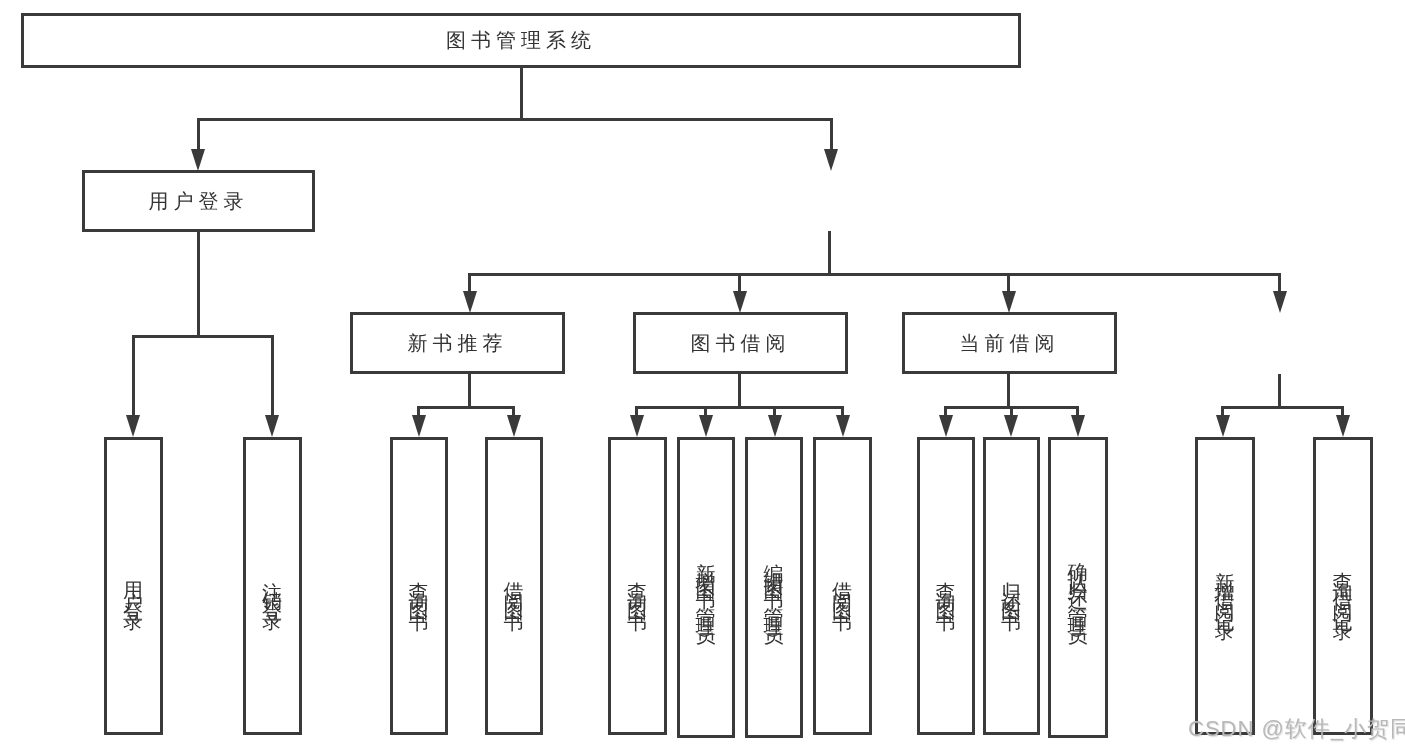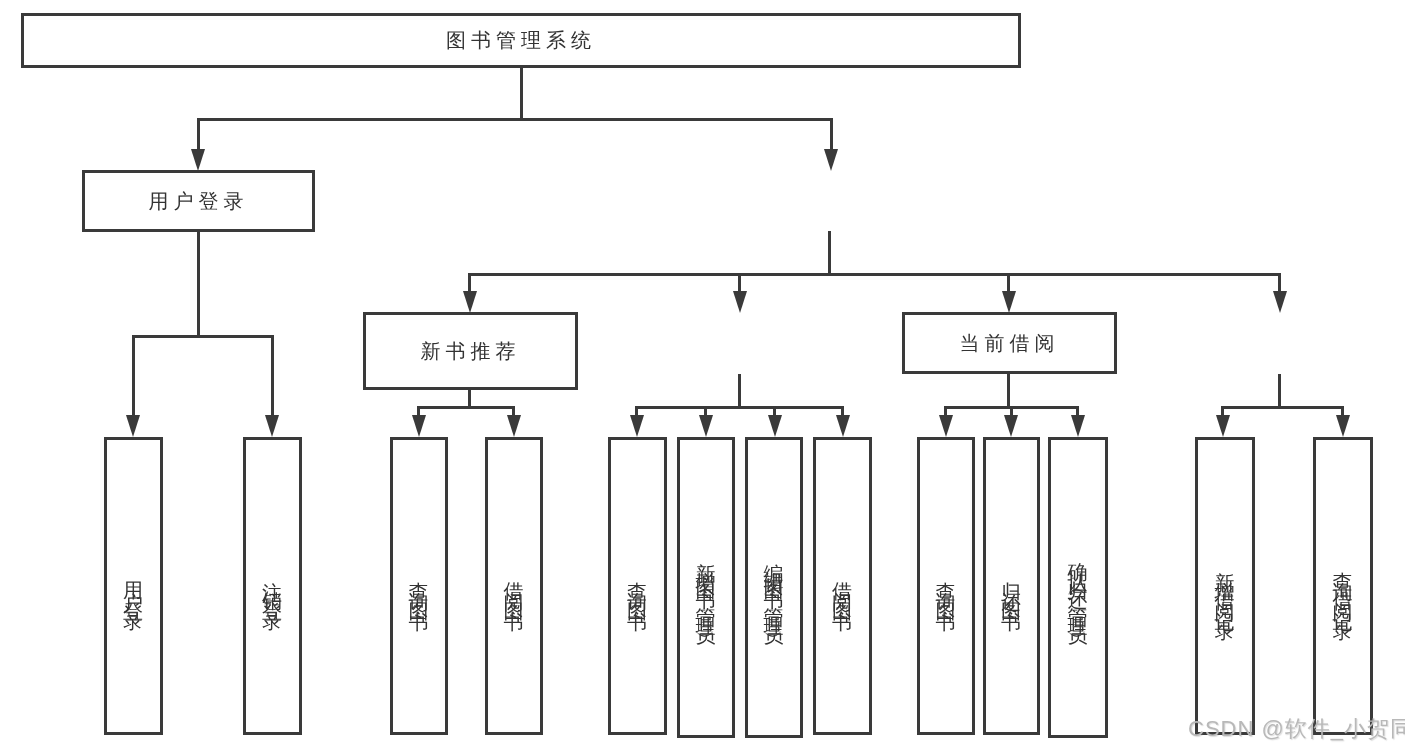--- a/index.html
+++ b/index.html
@@ -106,22 +106,25 @@
   <div class="ah" style="left:1336px;top:415px;"></div>
 
   <div class="box" style="left:21px;top:13px;width:1000px;height:55px;">
     <span>图书管理系统</span>
   </div>
 
   <div class="box" style="left:82px;top:170px;width:233px;height:62px;">
     <span>用户登录</span>
   </div>
 
-  <div class="box" style="left:363px;top:312px;width:215px;height:78px;">
+  <div class="box" style="left:350px;top:312px;width:215px;height:62px;">
     <span>新书推荐</span>
+  </div>
+  <div class="box" style="left:633px;top:312px;width:215px;height:62px;">
+    <span>图书借阅</span>
   </div>
   <div class="box" style="left:902px;top:312px;width:215px;height:62px;">
     <span>当前借阅</span>
   </div>
 
   <div class="box leaf" style="left:104px;top:437px;width:59px;height:298px;">
     <span class="vtxt">用户登录</span>
   </div>
   <div class="box leaf" style="left:243px;top:437px;width:59px;height:298px;">
     <span class="vtxt">注销登录</span>

